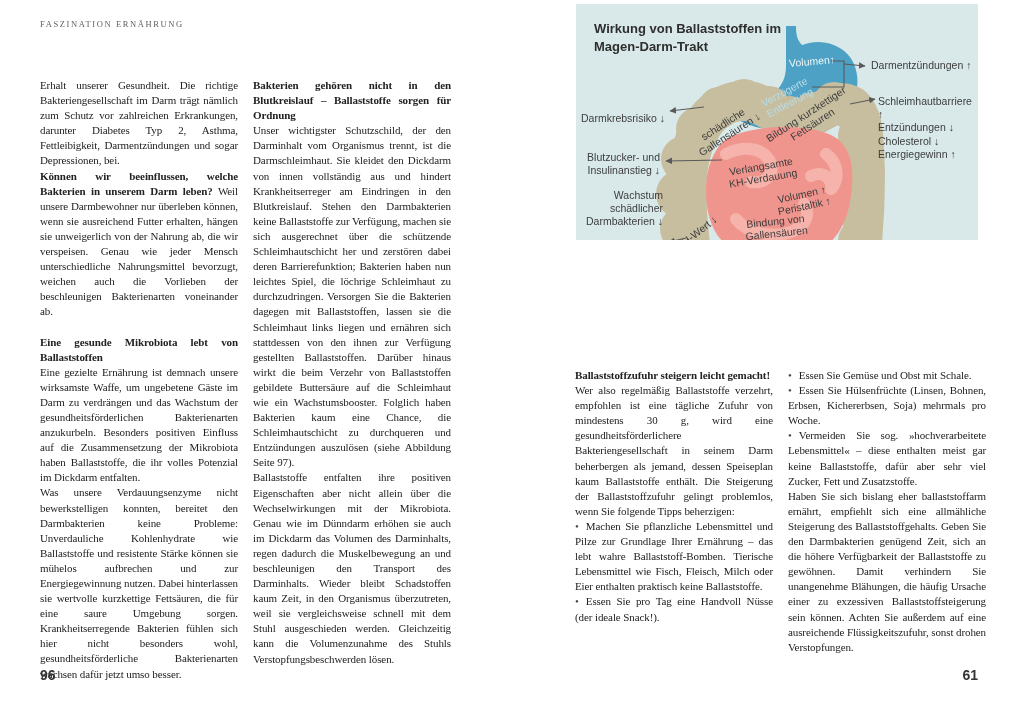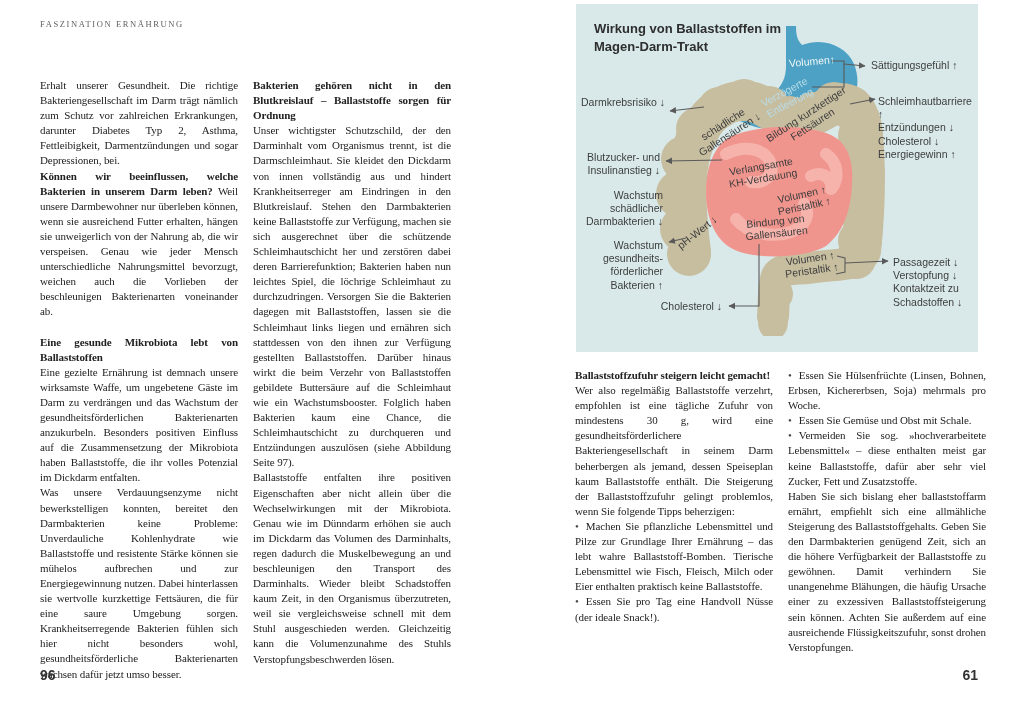--- a/index.html
+++ b/index.html
@@ -29,21 +29,21 @@
   
   .pagenum{
     position:absolute;bottom:22px;
     font-family:"Liberation Sans", sans-serif;
     font-weight:bold;font-size:14px;color:#333;
   }
   .pagenum.left{left:40px;}
   .pagenum.right{right:42px;text-align:right;}
   
   .diagram{
-    position:absolute;left:576px;top:4px;width:402px;height:348px;
+    position:absolute;left:576px;top:4px;width:402px;height:236px;
     background:#d9e9ea;overflow:hidden;
     font-family:"Liberation Sans", sans-serif;color:#3d3d3d;
   }
   .diagram svg{position:absolute;left:0;top:0;}
   .dg-title{
     position:absolute;left:18px;top:16px;
     font-weight:bold;font-size:13px;line-height:1.38;color:#2e2e2e;
     white-space:pre-line;
   }
   .dg-label{position:absolute;font-size:10.5px;line-height:13.2px;white-space:pre-line;}
@@ -151,51 +151,51 @@
   <div class="organ-label" style="left:121px;top:228px;transform:translate(-50%,-50%) rotate(-38deg);">pH-Wert ↓</div>
   <div class="organ-label" style="left:186px;top:168px;transform:translate(-50%,-50%) rotate(-10deg);">Verlangsamte
 KH-Verdauung</div>
   <div class="organ-label" style="left:227px;top:196px;transform:translate(-50%,-50%) rotate(-12deg);">Volumen ↑
 Peristaltik ↑</div>
   <div class="organ-label" style="left:200px;top:223px;transform:translate(-50%,-50%) rotate(-6deg);">Bindung von
 Gallensäuren</div>
   <div class="organ-label" style="left:235px;top:260px;transform:translate(-50%,-50%) rotate(-8deg);">Volumen ↑
 Peristaltik ↑</div>
 
-  <div class="dg-label r" style="right:313px;top:92px;">Darmkrebsrisiko ↓</div>
+  <div class="dg-label r" style="right:313px;top:108px;">Darmkrebsrisiko ↓</div>
   <div class="dg-label r" style="right:318px;top:147px;">Blutzucker- und
 Insulinanstieg ↓</div>
   <div class="dg-label r" style="right:315px;top:185px;">Wachstum
 schädlicher
 Darmbakterien ↓</div>
   <div class="dg-label r" style="right:315px;top:235px;">Wachstum
 gesundheits-
 förderlicher
 Bakterien ↑</div>
   <div class="dg-label r" style="right:256px;top:296px;">Cholesterol ↓</div>
 
-  <div class="dg-label" style="left:295px;top:55px;">Sättigungsgefühl ↑</div>
+  <div class="dg-label" style="left:295px;top:55px;">Darmentzündungen ↑</div>
   <div class="dg-label" style="left:302px;top:91px;">Schleimhautbarriere ↑
 Entzündungen ↓
 Cholesterol ↓
 Energiegewinn ↑</div>
   <div class="dg-label" style="left:317px;top:252px;">Passagezeit ↓
 Verstopfung ↓
 Kontaktzeit zu
 Schadstoffen ↓</div>
 </div>
 
 <div class="col col3">
   <p class="bold">Ballaststoffzufuhr steigern leicht gemacht!</p>
   <p>Wer also regelmäßig Ballaststoffe verzehrt, empfohlen ist eine tägliche Zufuhr von mindestens 30 g, wird eine gesundheitsförderlichere Bakteriengesellschaft in seinem Darm beherbergen als jemand, dessen Speiseplan kaum Ballaststoffe enthält. Die Steigerung der Ballaststoffzufuhr gelingt problemlos, wenn Sie folgende Tipps beherzigen:</p>
   <p class="bullet"><span class="dot">•</span><span>Machen Sie pflanzliche Lebensmittel und Pilze zur Grundlage Ihrer Ernährung – das lebt wahre Ballaststoff-Bomben. Tierische Lebensmittel wie Fisch, Fleisch, Milch oder Eier enthalten praktisch keine Ballaststoffe.</span></p>
   <p class="bullet"><span class="dot">•</span><span>Essen Sie pro Tag eine Handvoll Nüsse (der ideale Snack!).</span></p>
 </div>
 
 <div class="col col4">
+  <p class="bullet"><span class="dot">•</span><span>Essen Sie Gemüse und Obst mit Schale.</span></p>
   <p class="bullet"><span class="dot">•</span><span>Essen Sie Hülsenfrüchte (Linsen, Bohnen, Erbsen, Kichererbsen, Soja) mehrmals pro Woche.</span></p>
-  <p class="bullet"><span class="dot">•</span><span>Essen Sie Gemüse und Obst mit Schale.</span></p>
   <p class="bullet"><span class="dot">•</span><span>Vermeiden Sie sog. »hochverarbeitete Lebensmittel« – diese enthalten meist gar keine Ballaststoffe, dafür aber sehr viel Zucker, Fett und Zusatzstoffe.</span></p>
   <p>Haben Sie sich bislang eher ballaststoffarm ernährt, empfiehlt sich eine allmähliche Steigerung des Ballaststoffgehalts. Geben Sie den Darmbakterien genügend Zeit, sich an die höhere Verfügbarkeit der Ballaststoffe zu gewöhnen. Damit verhindern Sie unangenehme Blähungen, die häufig Ursache einer zu exzessiven Ballaststoffsteigerung sein können. Achten Sie außerdem auf eine ausreichende Flüssigkeitszufuhr, sonst drohen Verstopfungen.</p>
 </div>
 
 <div class="pagenum left">96</div>
 <div class="pagenum right">61</div>
 
 </body></html>

